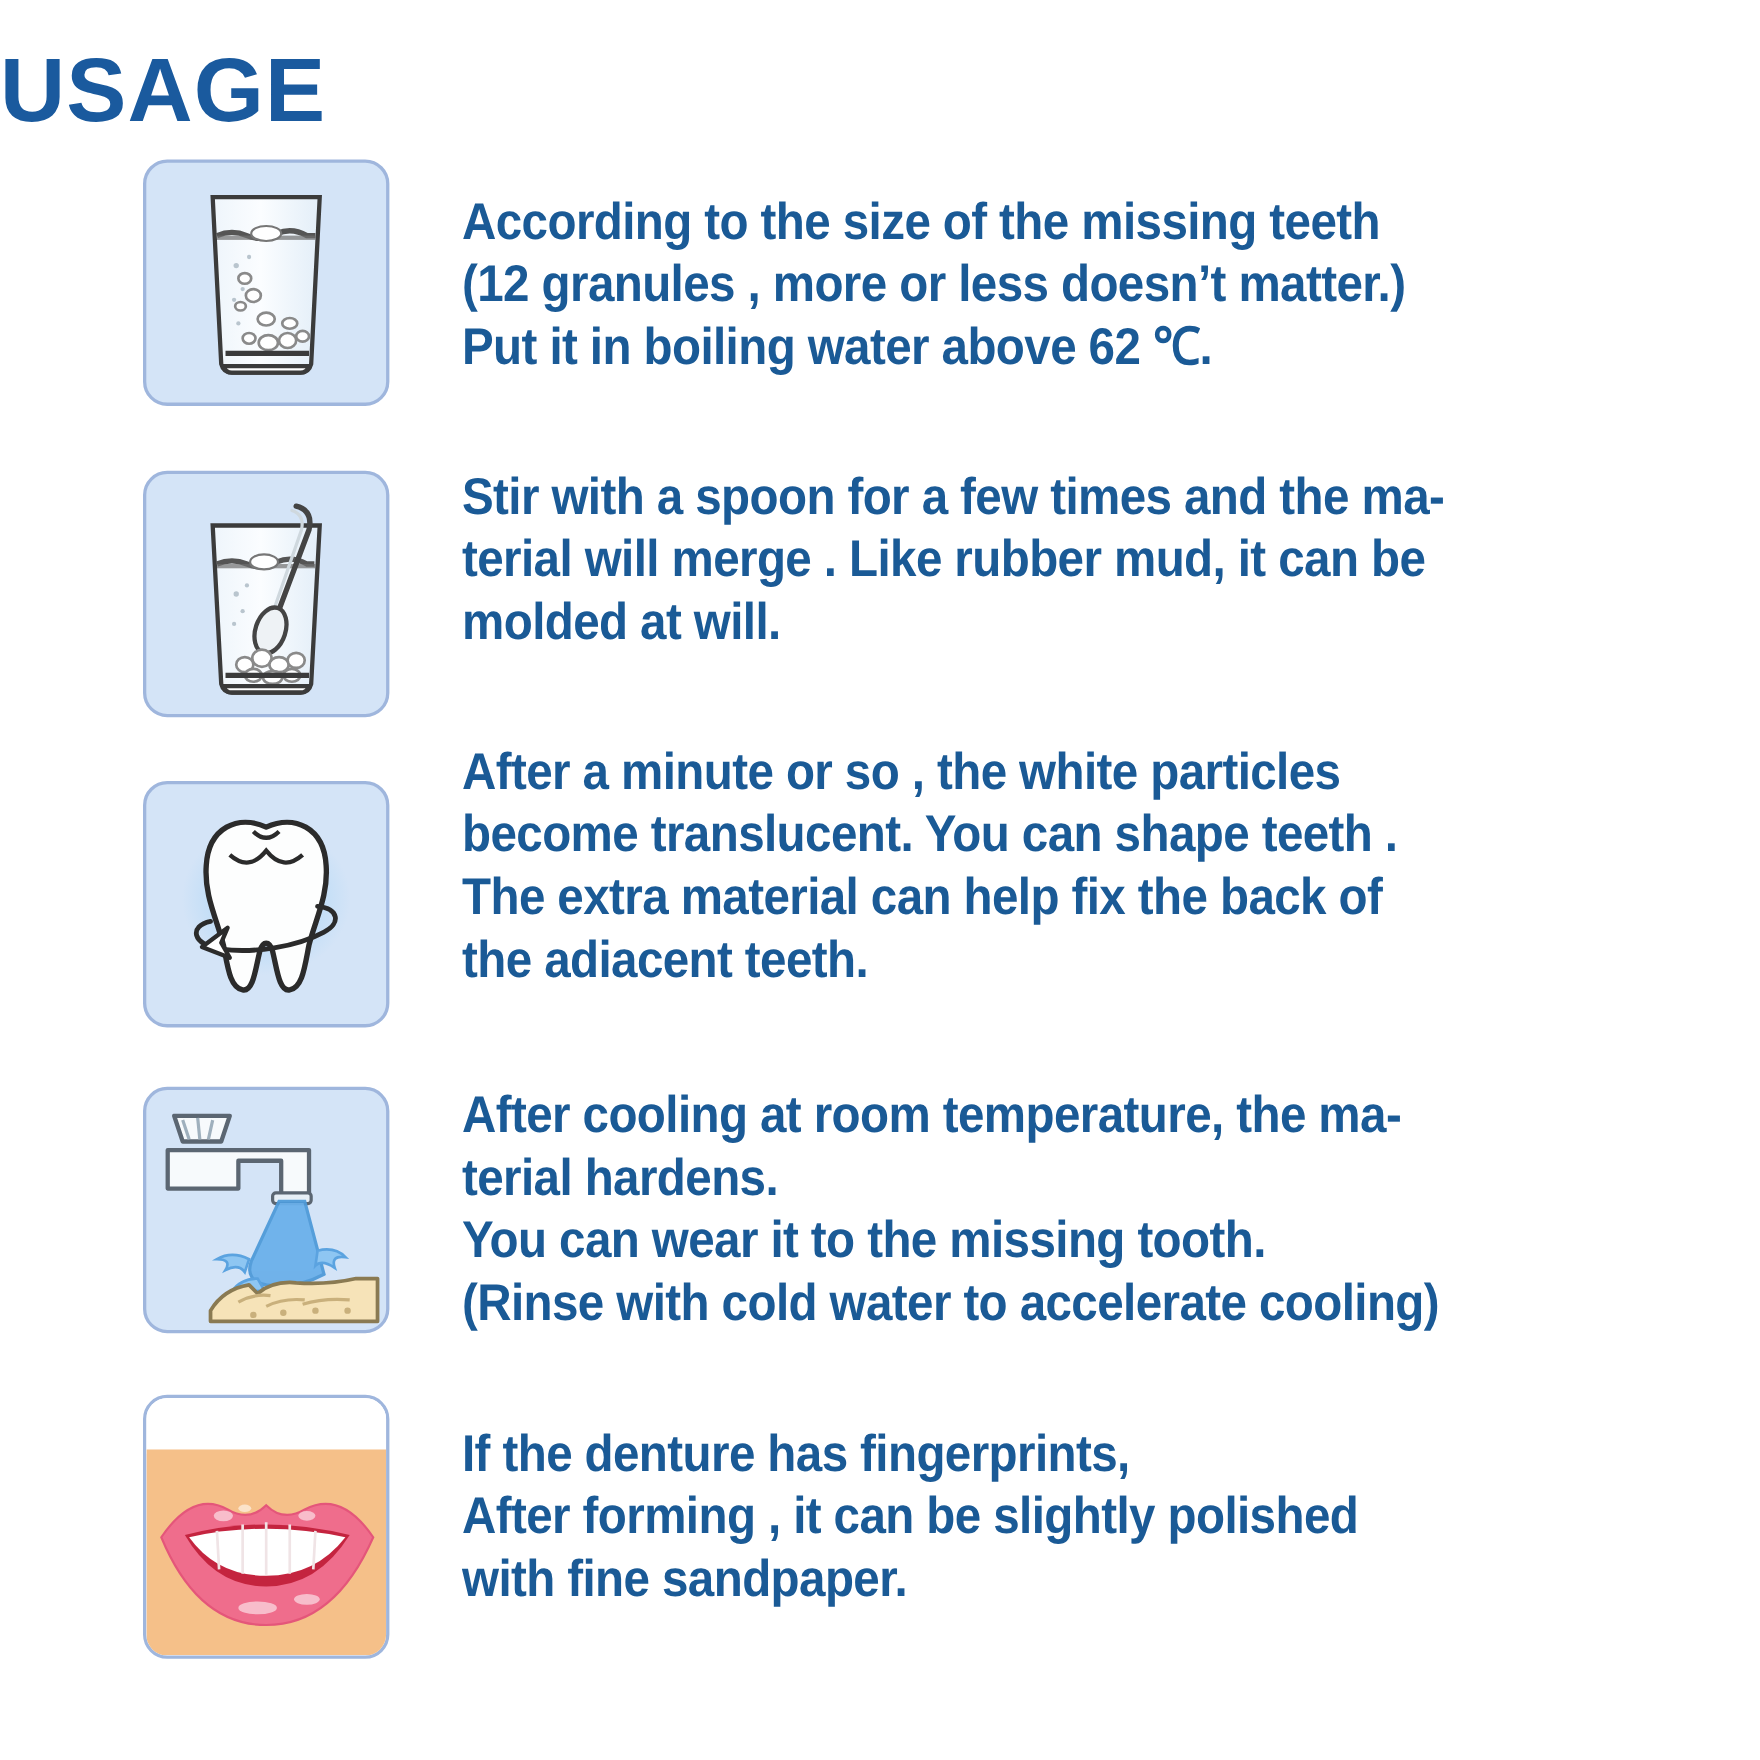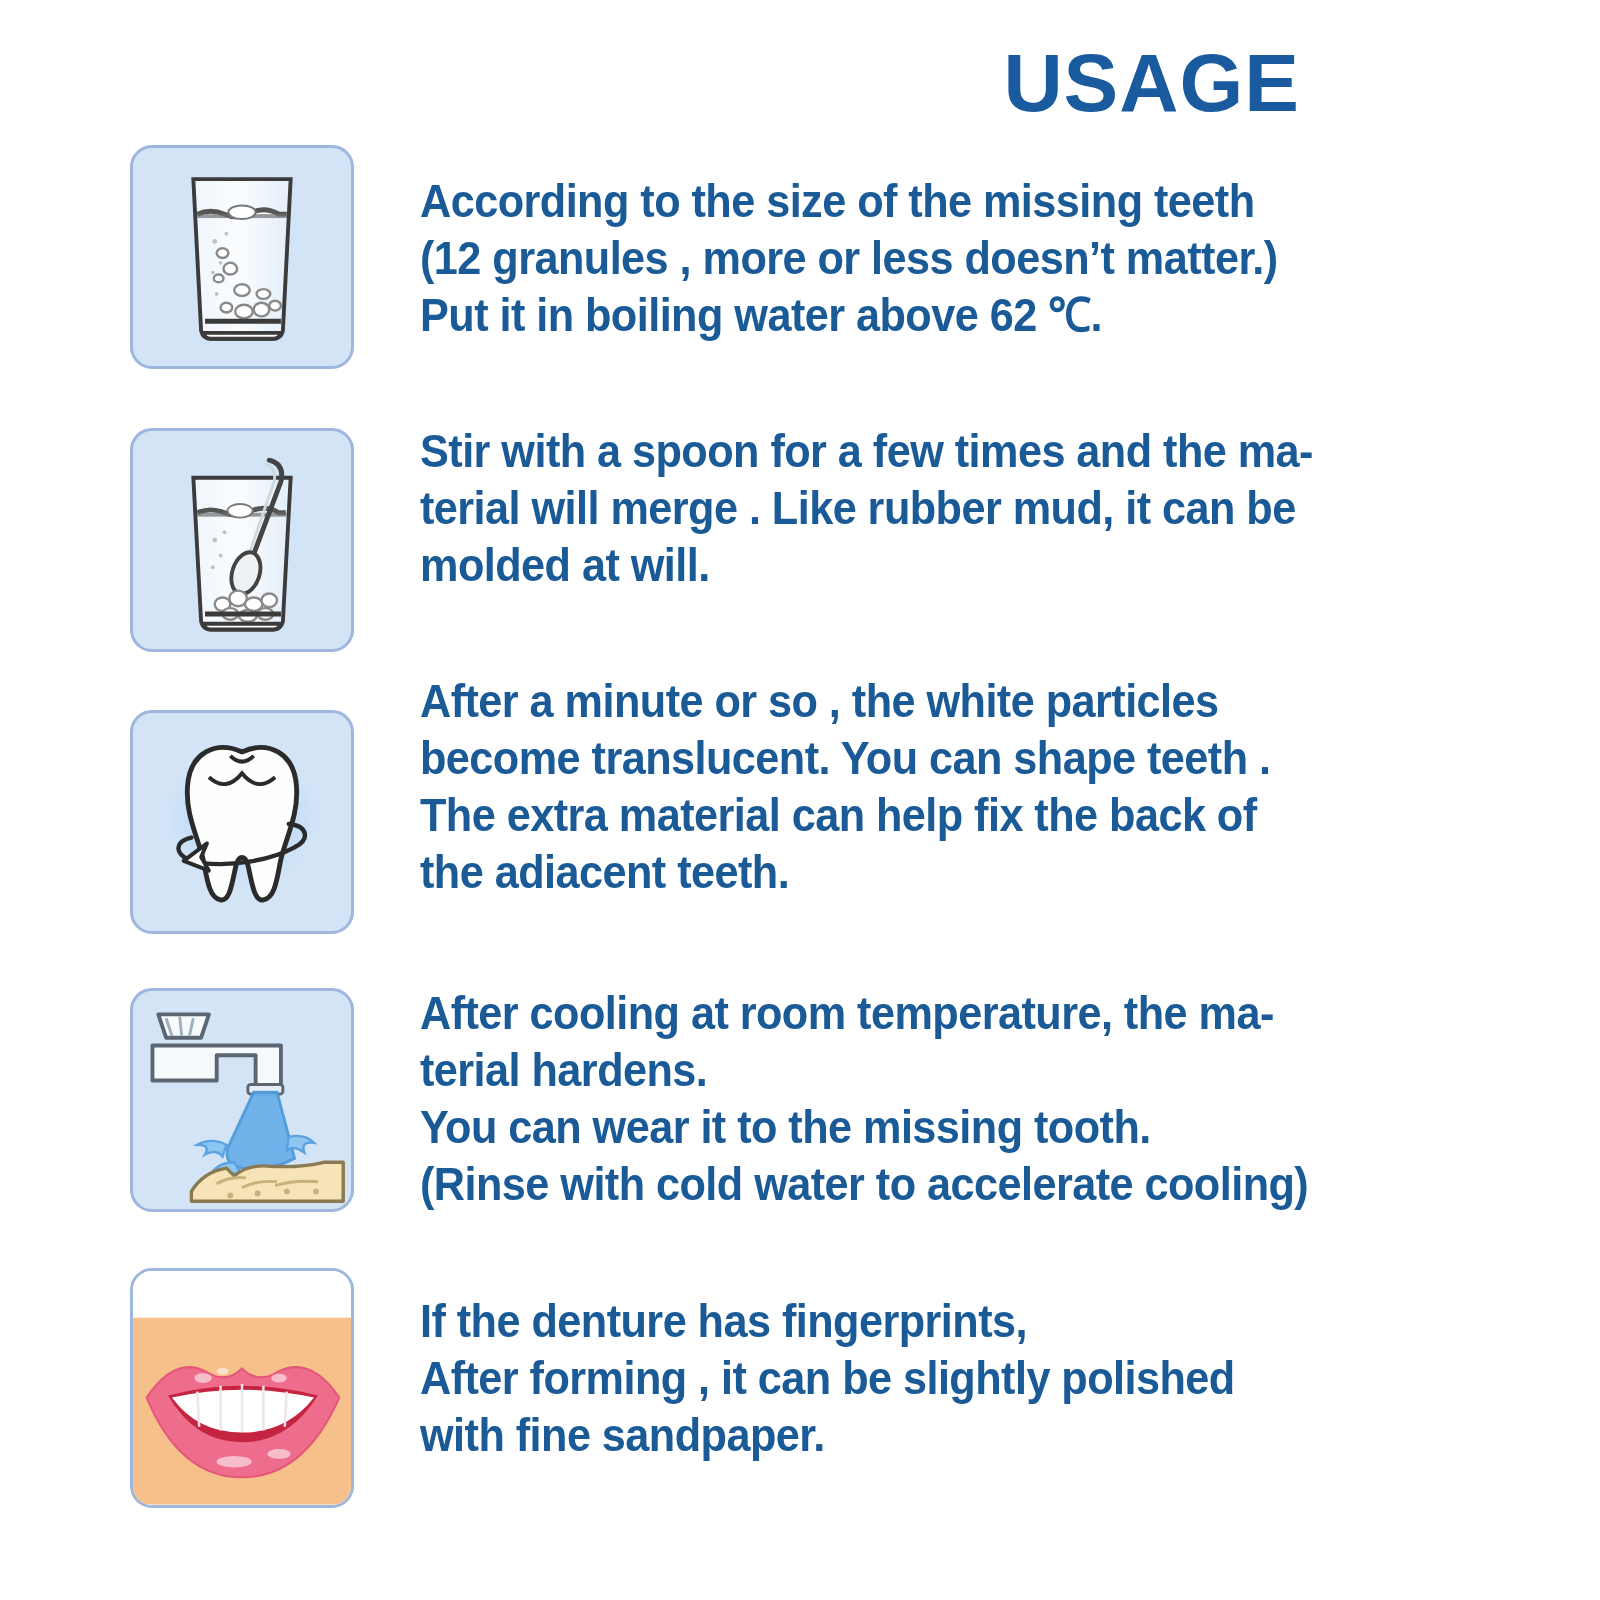--- a/index.html
+++ b/index.html
@@ -13,21 +13,21 @@
     overflow: hidden;
     font-family: "Liberation Sans", sans-serif;
     position: relative;
   }
 
   #page-title {
     position: absolute;
     left: 0;
     top: 42px;
     width: 1600px;
-    text-align: right;
+    text-align: left;
     font-family: "Liberation Sans", sans-serif;
     font-weight: bold;
     font-size: 82px;
     letter-spacing: 1px;
     color: #1a5a9e;
     line-height: 1;
   }
   
   #page-title .ttl {
     display: inline-block;

